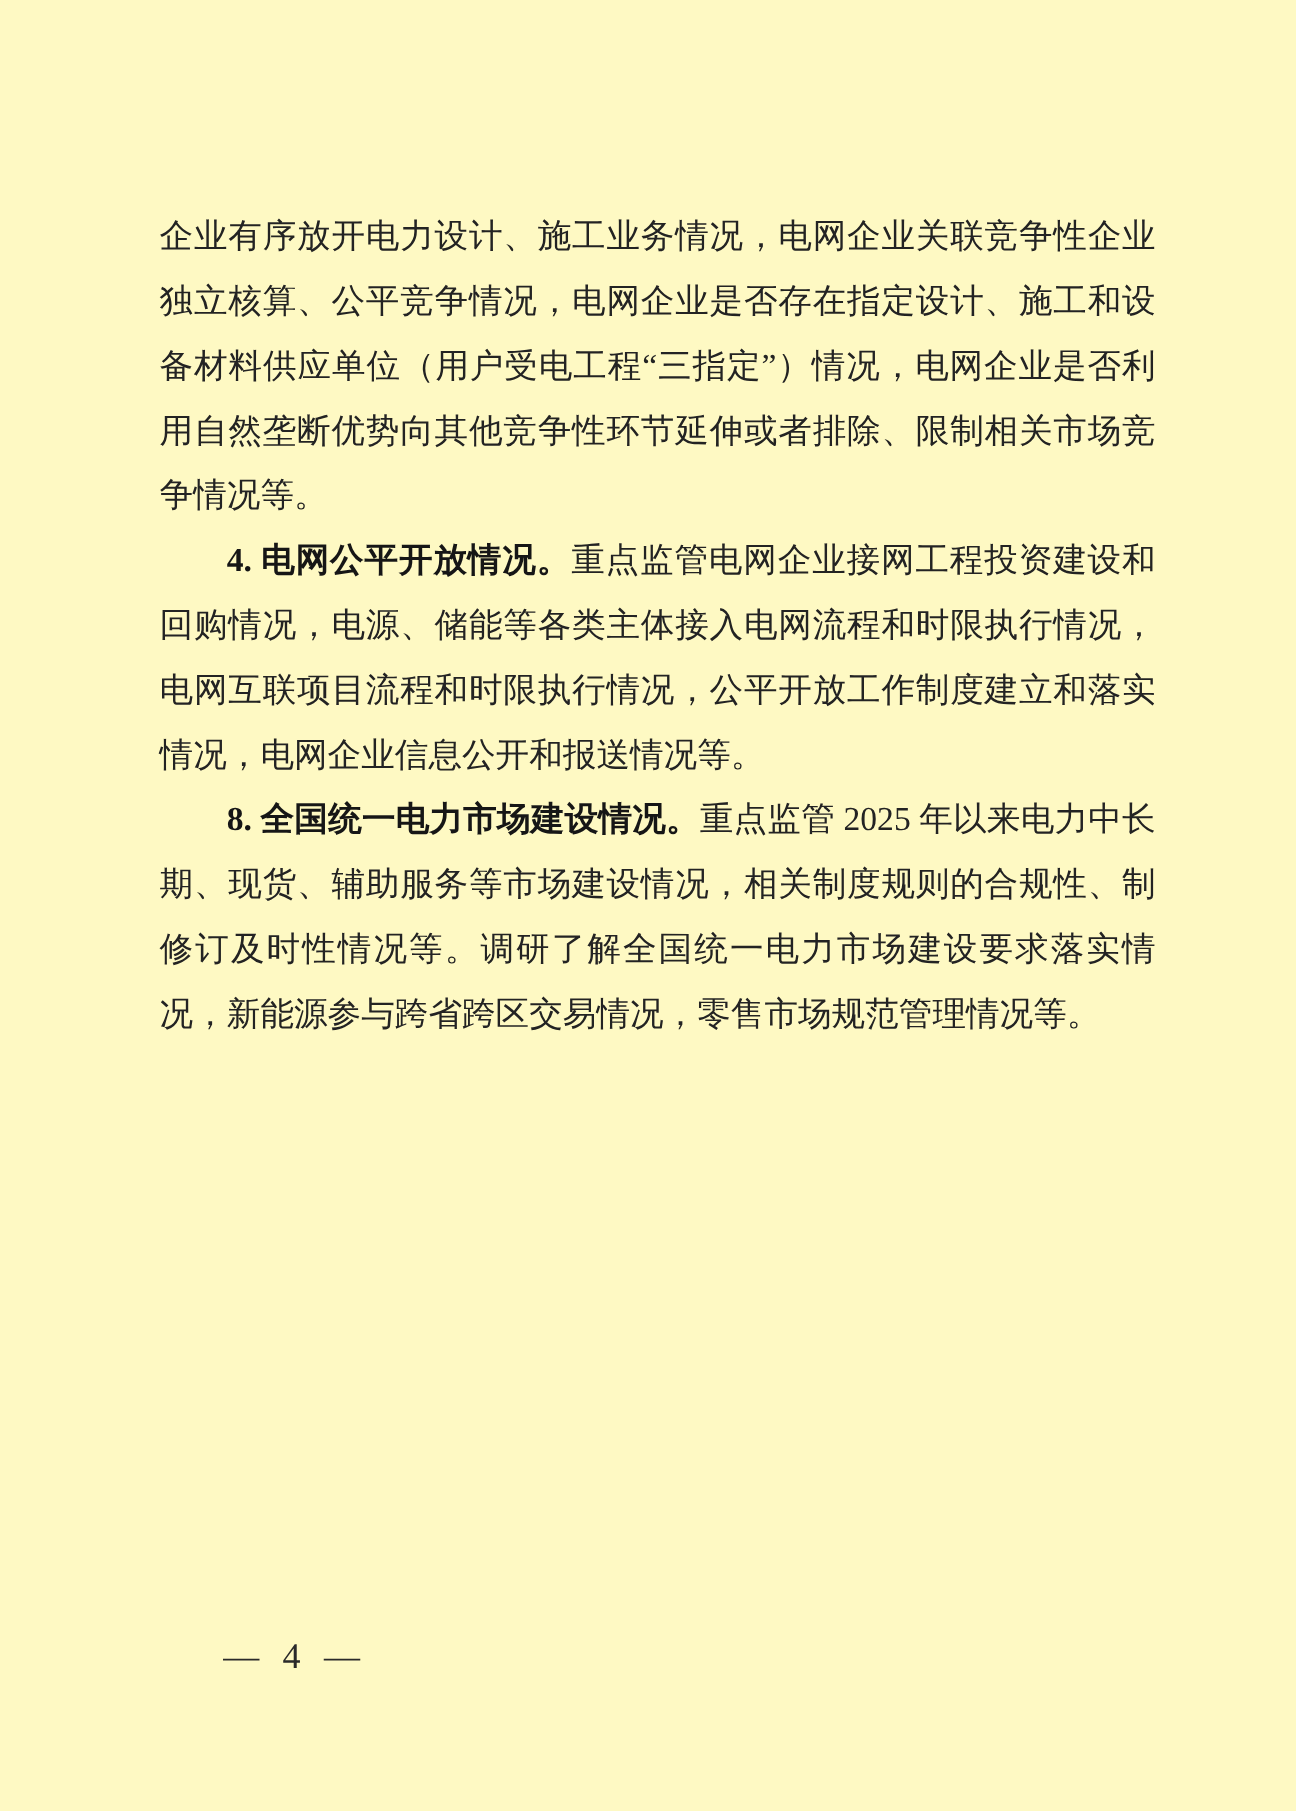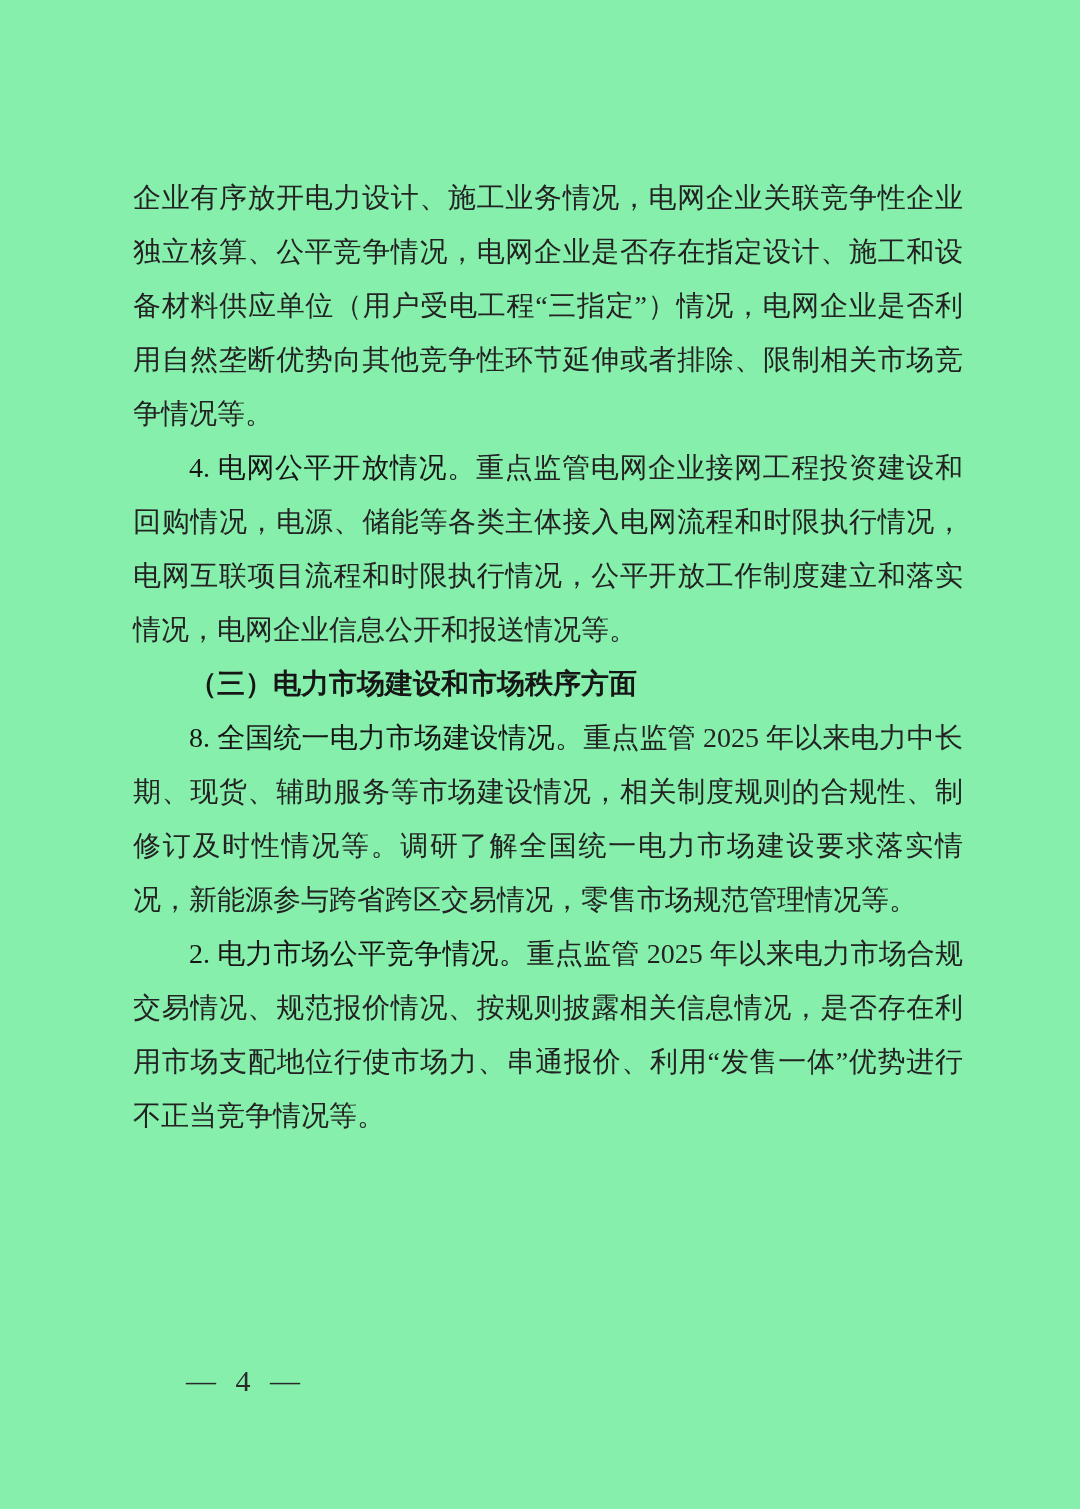--- a/index.html
+++ b/index.html
@@ -5,21 +5,21 @@
   html, body {
     margin: 0;
     padding: 0;
     background: #e8e8e6;
   }
   .page {
     position: relative;
     width: 1080px;
     height: 1509px;
     margin: 0 auto;
-    background: #86efac;
+    background: #fef9c3;
     overflow: hidden;
     font-family: "Liberation Serif", "DejaVu Serif", serif;
     color: #232323;
   }
   .content {
     position: absolute;
     top: 171px;
     left: 133px;
     width: 830px;
     font-size: 28px;
@@ -28,21 +28,21 @@
     text-justify: inter-character;
   }
   .para {
     margin: 0;
     padding: 0;
   }
   .para.indent {
     text-indent: 56px;
   }
   .lead {
-    font-weight: normal;
+    font-weight: bold;
     color: #161616;
   }
   .heading {
     font-weight: bold;
     color: #161616;
   }
   .page-number {
     position: absolute;
     top: 1364px;
     left: 186px;
@@ -55,23 +55,21 @@
 </head>
 <body>
 
 <div class="page">
   <div class="content">
 
     <p class="para">企业有序放开电力设计、施工业务情况，电网企业关联竞争性企业独立核算、公平竞争情况，电网企业是否存在指定设计、施工和设备材料供应单位（用户受电工程“三指定”）情况，电网企业是否利用自然垄断优势向其他竞争性环节延伸或者排除、限制相关市场竞争情况等。</p>
 
     <p class="para indent"><span class="lead">4. 电网公平开放情况。</span><span>重点监管电网企业接网工程投资建设和回购情况，电源、储能等各类主体接入电网流程和时限执行情况，电网互联项目流程和时限执行情况，公平开放工作制度建立和落实情况，电网企业信息公开和报送情况等。</span></p>
 
-    <p class="para indent heading">（三）电力市场建设和市场秩序方面</p>
 
     <p class="para indent"><span class="lead">8. 全国统一电力市场建设情况。</span><span>重点监管 2025 年以来电力中长期、现货、辅助服务等市场建设情况，相关制度规则的合规性、制修订及时性情况等。调研了解全国统一电力市场建设要求落实情况，新能源参与跨省跨区交易情况，零售市场规范管理情况等。</span></p>
 
-    <p class="para indent"><span class="lead">2. 电力市场公平竞争情况。</span><span>重点监管 2025 年以来电力市场合规交易情况、规范报价情况、按规则披露相关信息情况，是否存在利用市场支配地位行使市场力、串通报价、利用“发售一体”优势进行不正当竞争情况等。</span></p>
 
 
   </div>
 
   <div class="page-number">— 4 —</div>
 </div>
 
 </body></html>

